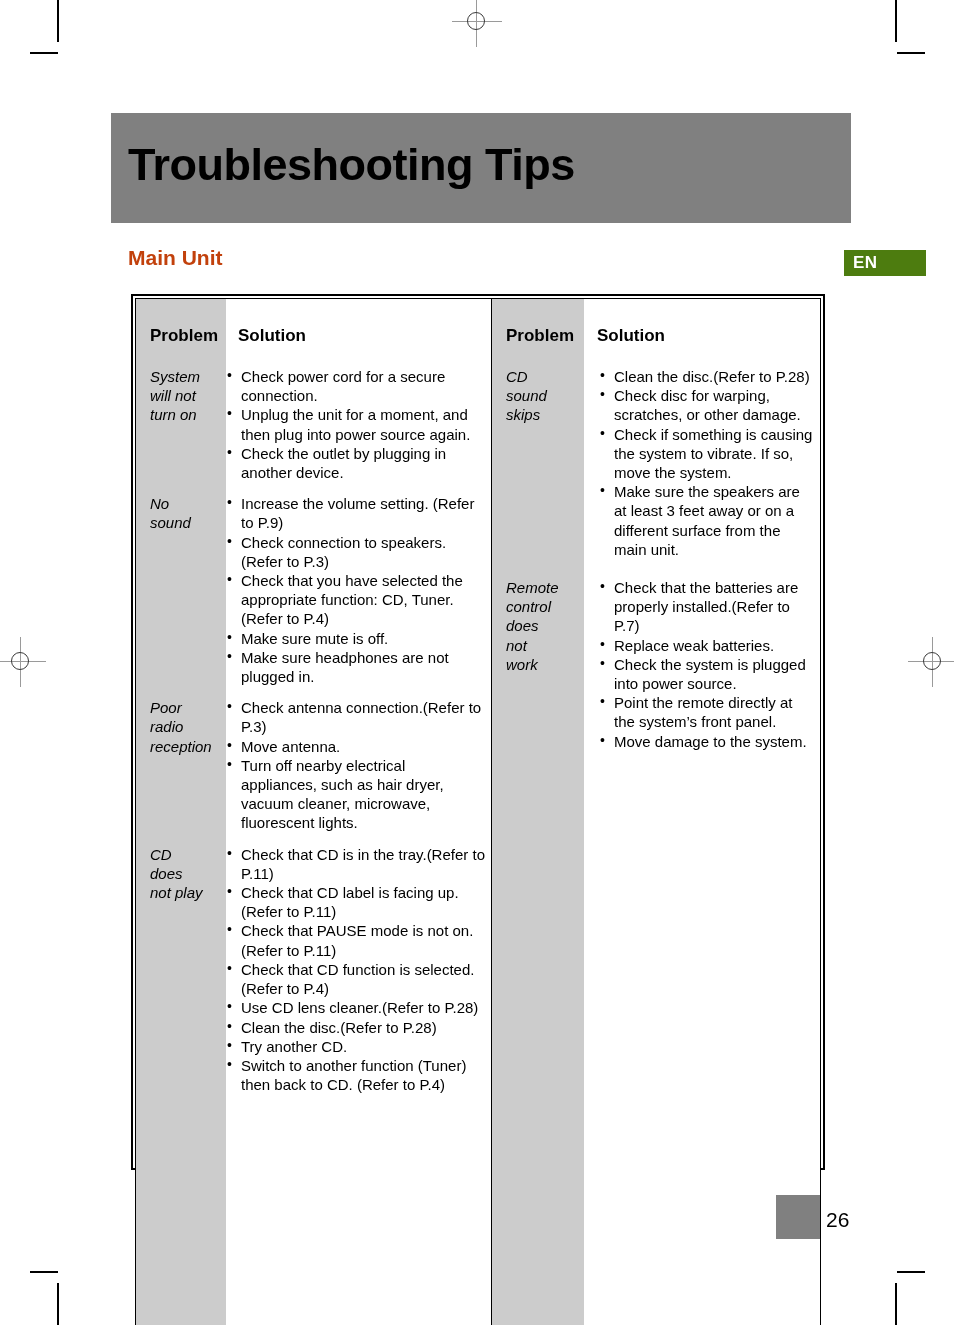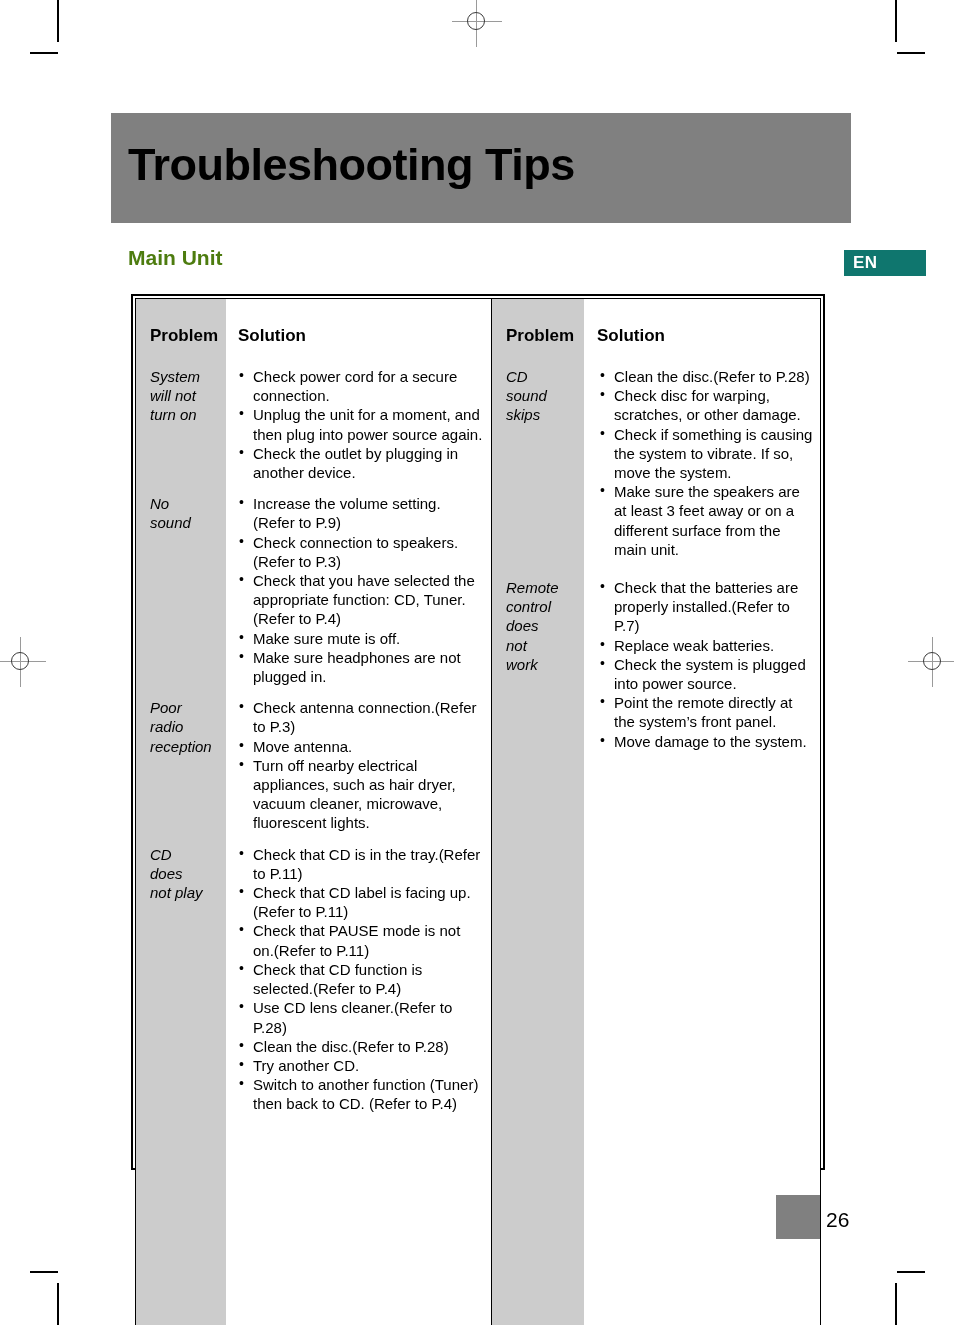--- a/index.html
+++ b/index.html
@@ -72,30 +72,30 @@
     color: #000;
     font-family: "Liberation Sans", sans-serif;
   }
 
   .section-heading {
     position: absolute;
     left: 128px;
     top: 246px;
     font-size: 21px;
     font-weight: bold;
-    color: #4d7c0f;
+    color: #c2410c;
   }
 
   .lang-badge {
     position: absolute;
     left: 844px;
     top: 250px;
     width: 82px;
     height: 26px;
-    background: #0f766e;
+    background: #4d7c0f;
   }
   .lang-badge span {
     position: absolute;
     left: 9px;
     top: 3px;
     color: #fff;
     font-size: 17px;
     font-weight: bold;
     letter-spacing: 0.5px;
   }
@@ -171,21 +171,20 @@
     font-size: 15px;
     font-style: italic;
     line-height: 19.2px;
     color: #000;
   }
   .half.right .problem-cell { width: 92px; flex: 0 0 92px; }
 
   .solution-cell {
     flex: 1 1 auto;
     box-sizing: border-box;
-    padding-left: 12px;
     padding-right: 6px;
     font-size: 15px;
     line-height: 19.2px;
     color: #000;
   }
   .half.right .solution-cell { padding-left: 15px; }
 
   ul.bullets {
     margin: 0;
     padding: 0;

